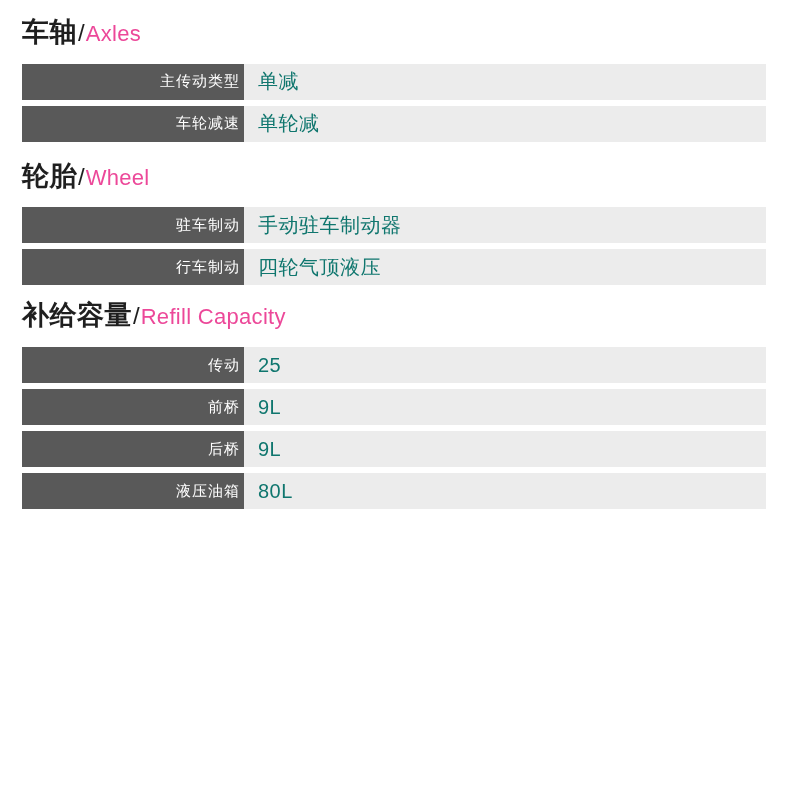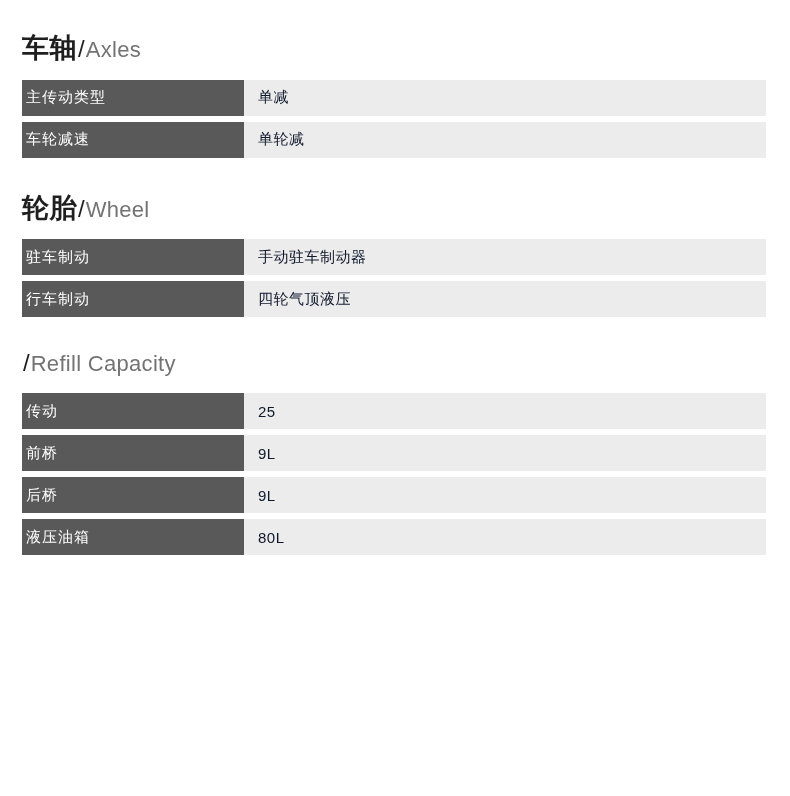--- a/index.html
+++ b/index.html
@@ -20,68 +20,68 @@
     box-sizing: border-box;
     padding: 18px 22px 0 22px;
     position: relative;
   }
   .section {
     margin-bottom: 0;
   }
   .section-heading {
     display: flex;
     align-items: baseline;
-    margin: 16px 0 10px 0;
+    margin: 0 0 10px 0;
     padding: 0;
     white-space: nowrap;
   }
   .heading-cn {
     font-size: 27px;
     font-weight: bold;
     letter-spacing: 0.5px;
     color: #1f1f1f;
     line-height: 1.1;
   }
   .heading-sep {
     font-size: 24px;
     font-weight: normal;
     color: #1f1f1f;
     margin: 0 1px 0 1px;
   }
   .heading-en {
     font-size: 22px;
     font-weight: normal;
-    color: #737373;
+    color: #ec4899;
     letter-spacing: 0.3px;
   }
   .spec-table {
     width: 744px;
     border-collapse: separate;
     border-spacing: 0 6px;
     table-layout: fixed;
   }
   .spec-row {
     height: 36px;
   }
   .spec-label {
     width: 214px;
     background: #595959;
     color: #ffffff;
     font-size: 15px;
-    text-align: left;
+    text-align: right;
     vertical-align: middle;
     height: 36px;
     padding: 0 4px;
     letter-spacing: 1px;
     font-weight: normal;
   }
   .spec-value {
     background: #ececec;
-    color: #0f172a;
-    font-size: 15px;
+    color: #0f766e;
+    font-size: 20px;
     text-align: left;
     vertical-align: middle;
     height: 36px;
     padding: 0 0 0 14px;
     letter-spacing: 0.5px;
     font-weight: normal;
   }
   .sec-gap { height: 14px; }
   .sec-gap-small { height: 10px; }
 </style>
@@ -129,20 +129,21 @@
           <td class="spec-value">四轮气顶液压</td>
         </tr>
       </tbody>
     </table>
   </div>
 
   <div class="sec-gap-small"></div>
 
   <div class="section">
     <div class="section-heading">
+      <span class="heading-cn">补给容量</span>
       <span class="heading-sep">/</span>
       <span class="heading-en">Refill Capacity</span>
     </div>
     <table class="spec-table">
       <tbody>
         <tr class="spec-row">
           <td class="spec-label">传动</td>
           <td class="spec-value">25</td>
         </tr>
         <tr class="spec-row">

